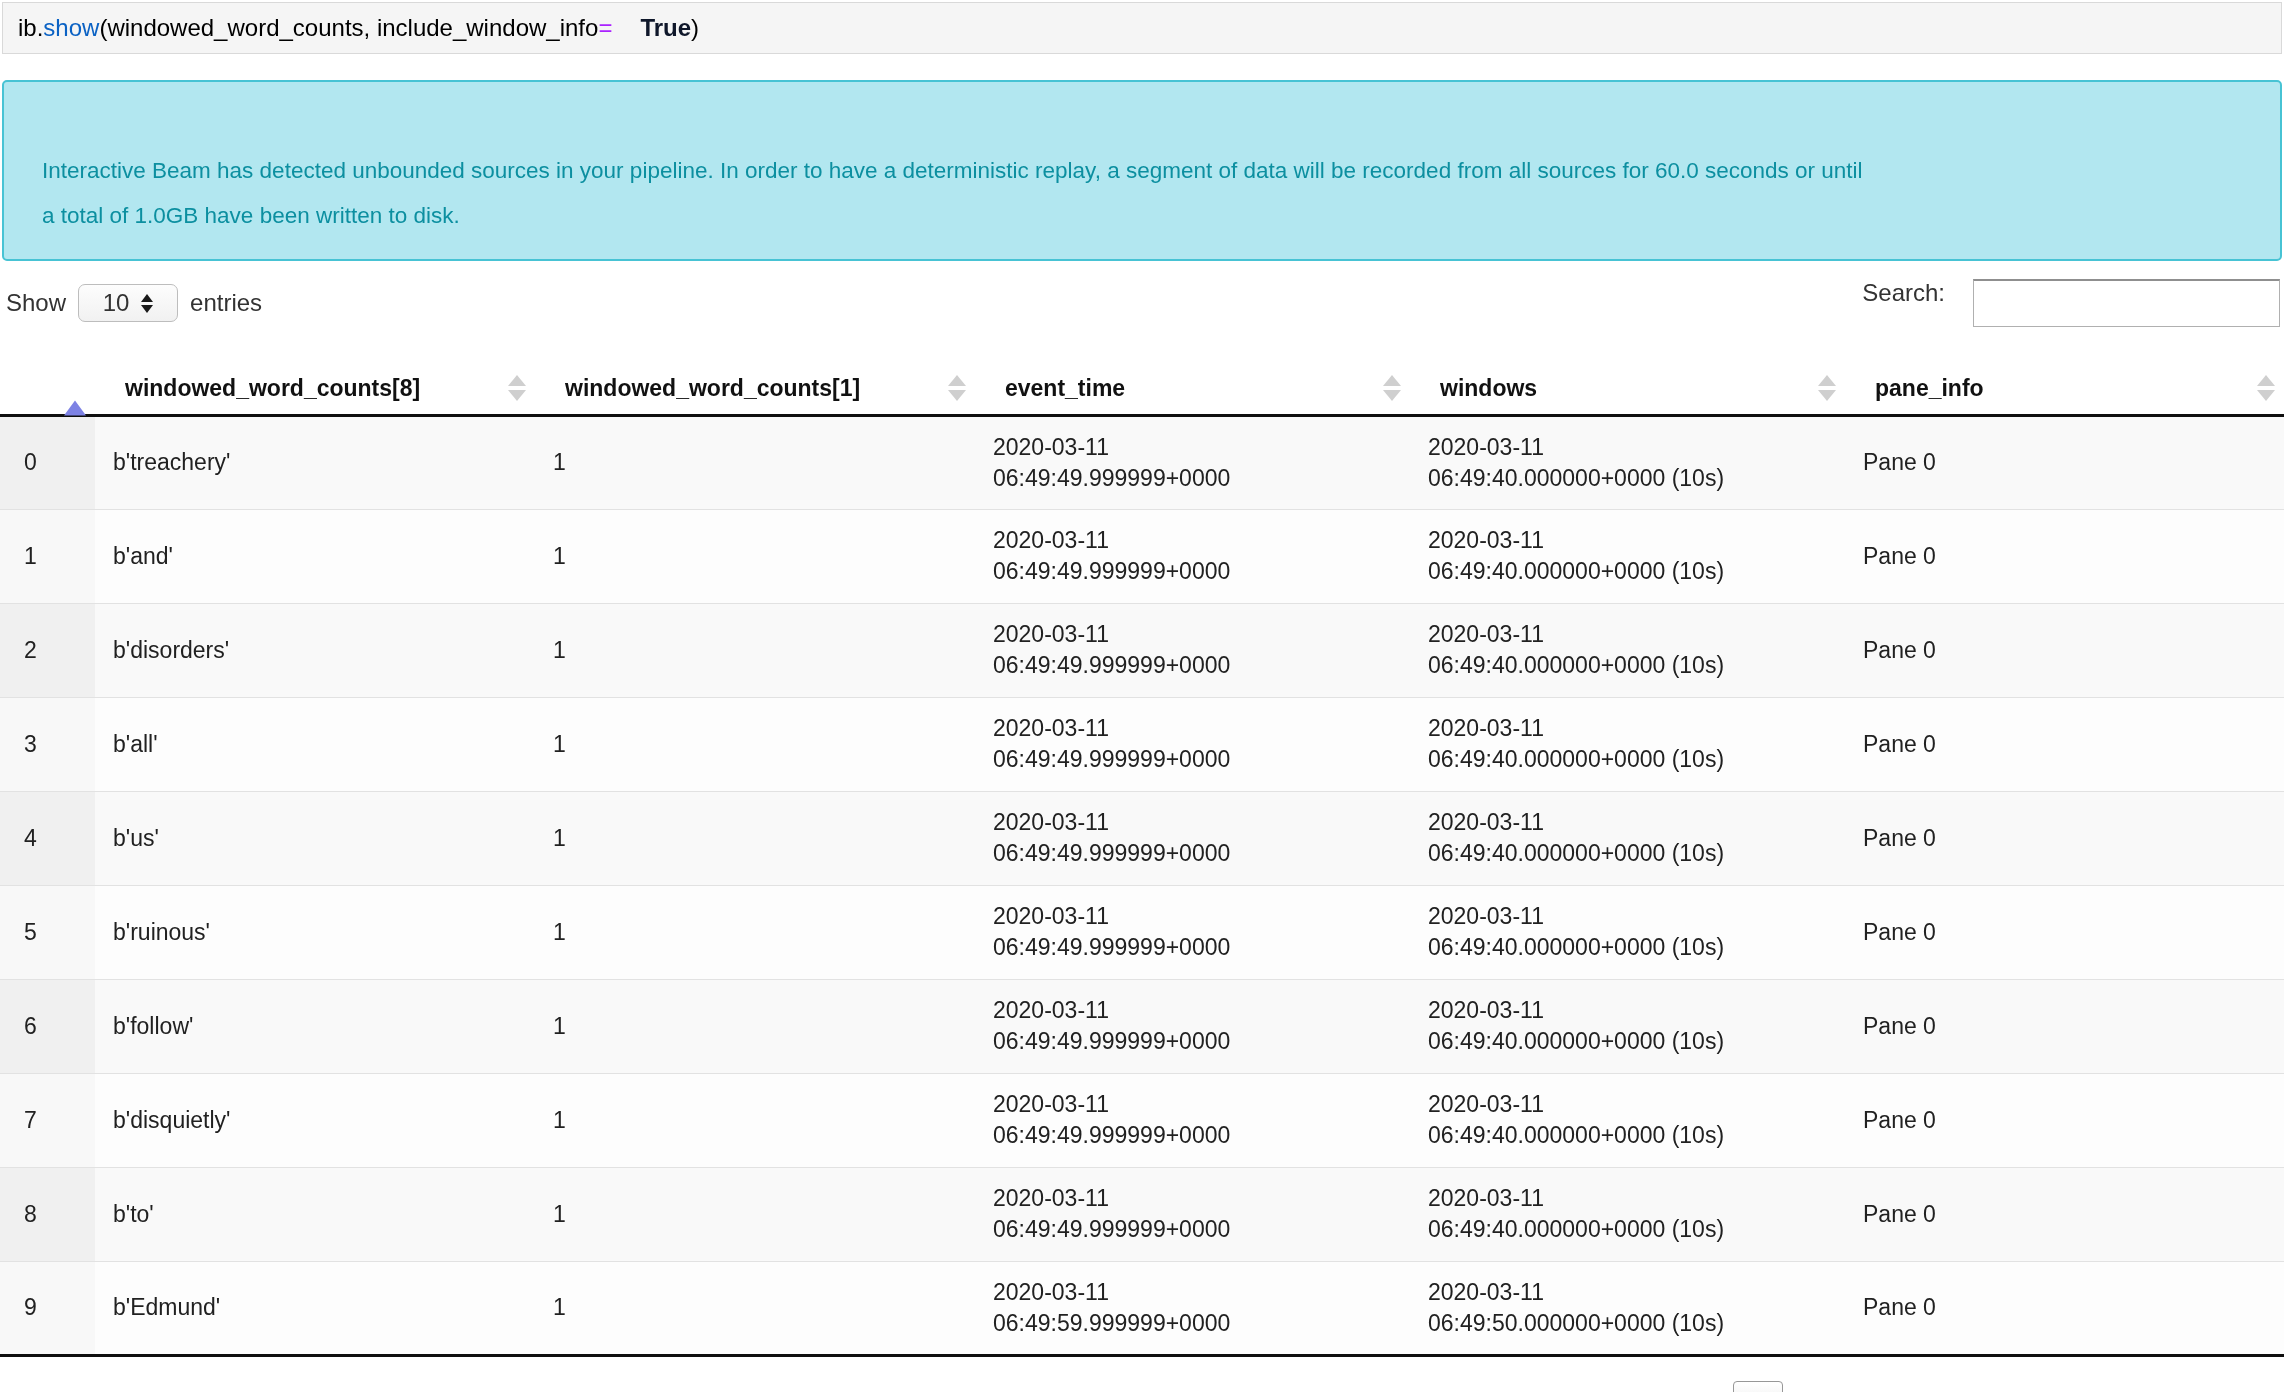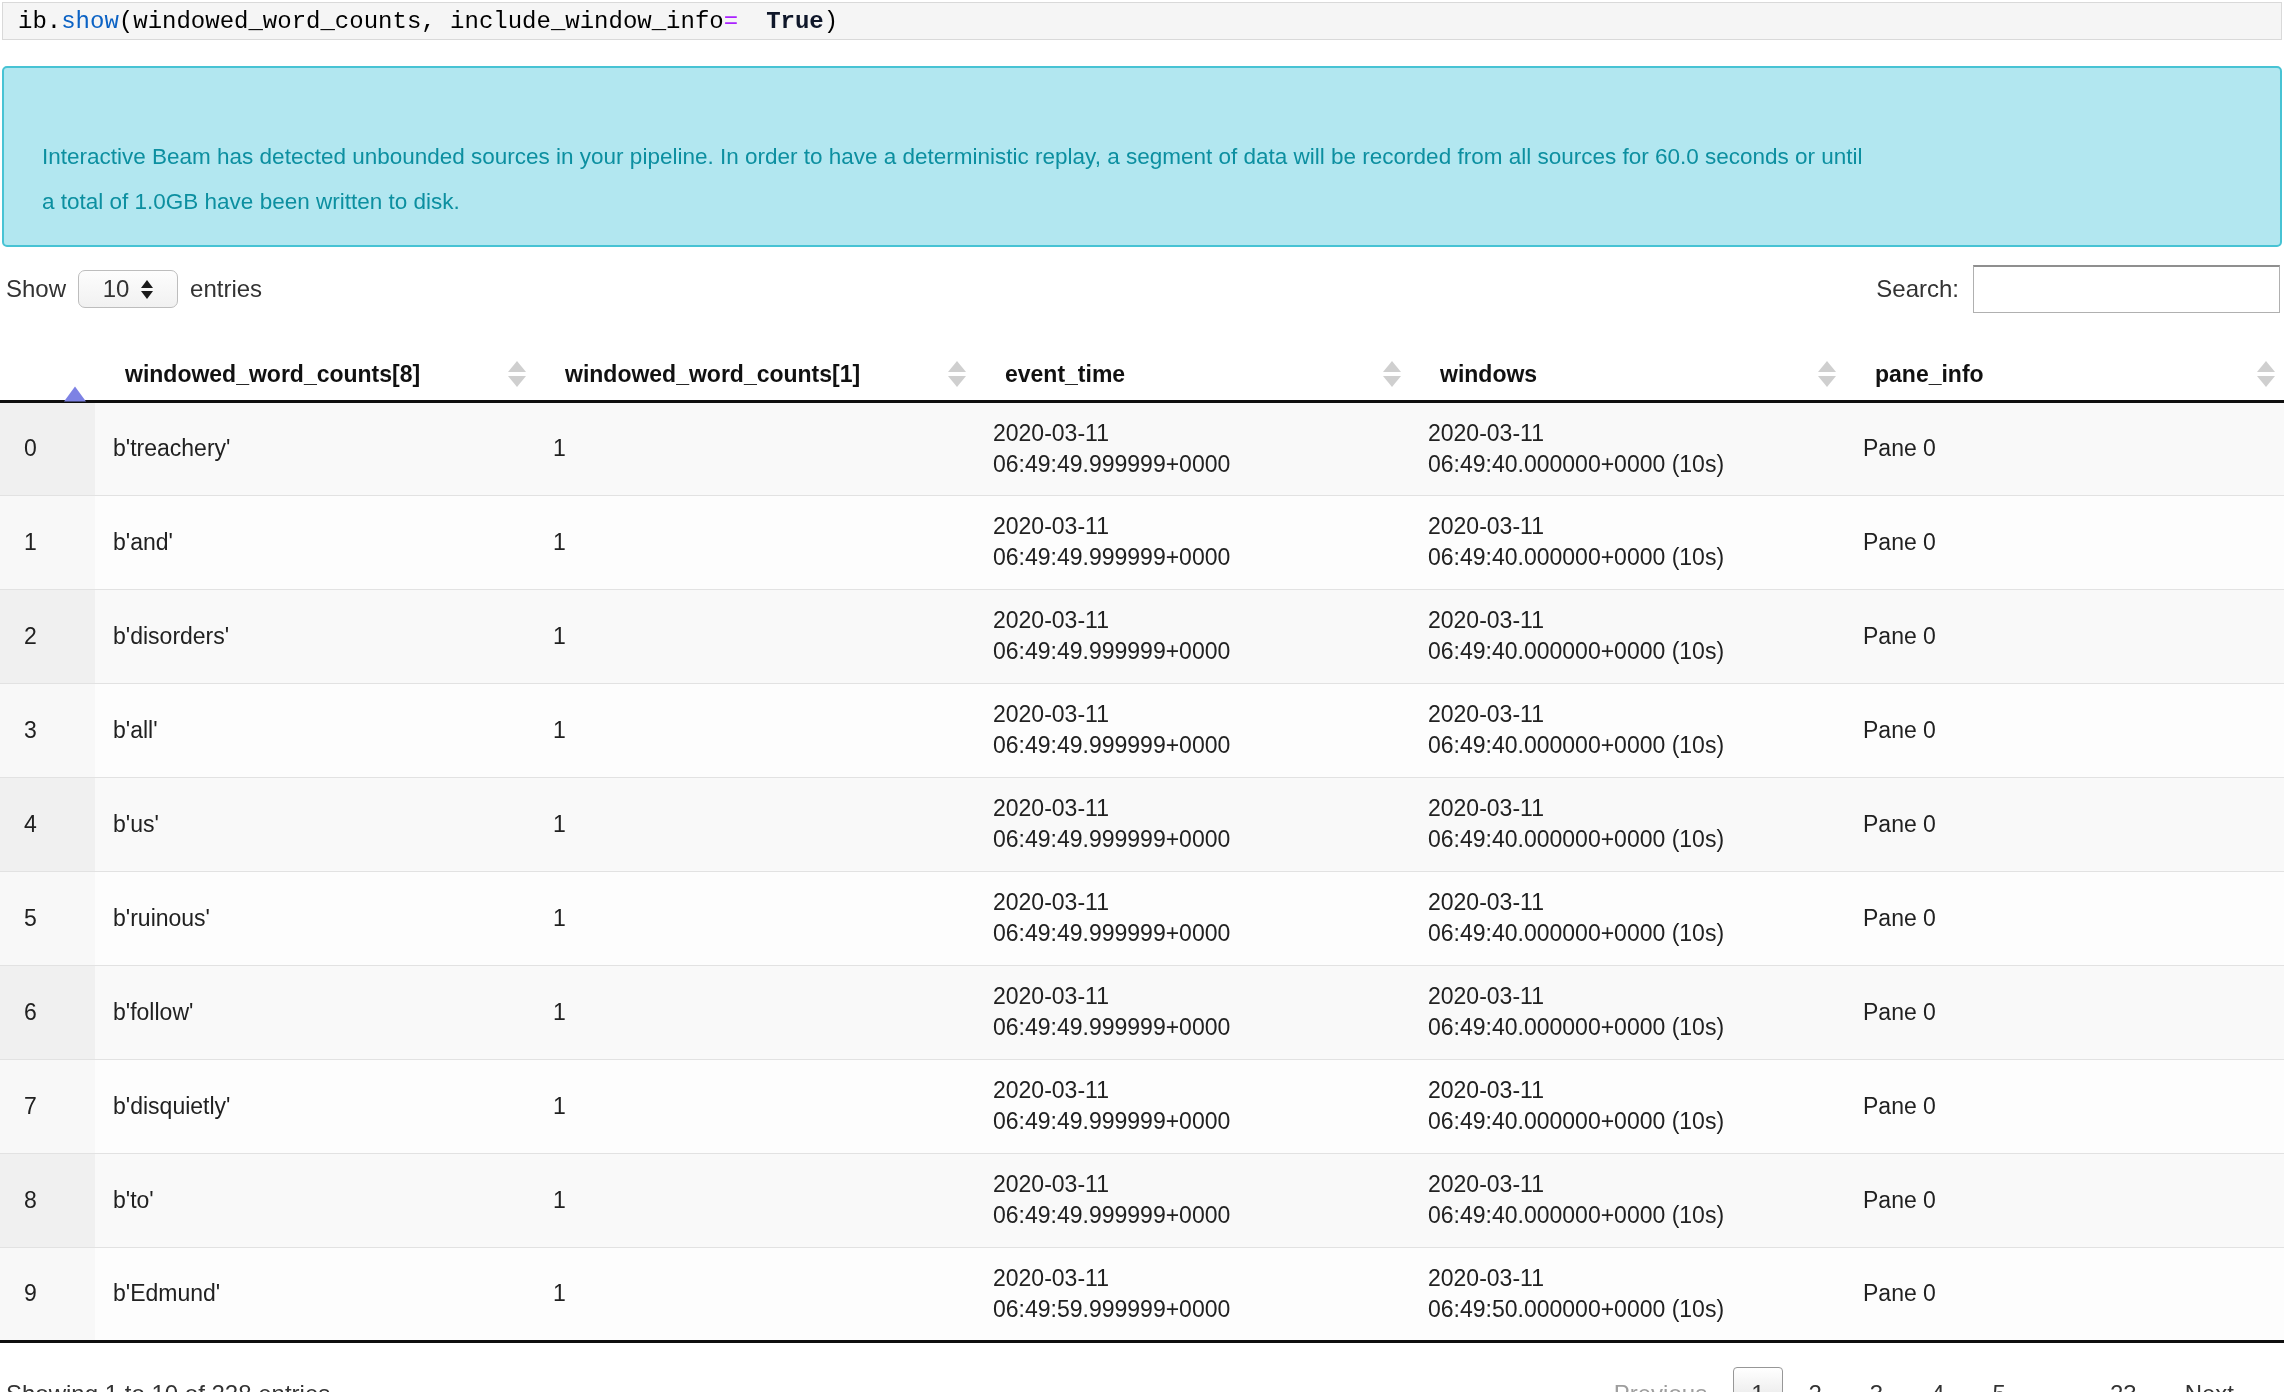--- a/index.html
+++ b/index.html
@@ -7,26 +7,26 @@
   body {
     width: 2284px; height: 1392px; overflow: hidden;
     background: #ffffff;
     font-family: "Liberation Sans", sans-serif;
     color: #212121;
   }
 
   
   .code-cell {
     margin: 2px 2px 0 2px;
-    height: 38px;
+    height: 52px;
     background: #f5f5f5;
     border: 1px solid #d9d9d9;
     display: flex; align-items: center;
     padding-left: 15px;
-    font-family: Liberation Mono, monospace;
+    font-family: Liberation Sans, sans-serif;
     font-size: 24px;
     white-space: pre;
     text-align: right;
   }
   .tok-obj, .tok-args, .tok-close { color: #000000; }
   .tok-method { color: #0b62c4; }
   .tok-op { color: #aa22ff; }
   .tok-kw { color: #0f172a; font-weight: bold; margin-left: 28px; }
 
   
@@ -54,21 +54,21 @@
   .page-size-select {
     width: 100px; height: 38px;
     border: 1px solid #bdbdbd; border-radius: 7px;
     background: linear-gradient(#fdfdfd, #f1f1f1);
     display: flex; align-items: center; justify-content: center;
     gap: 12px; cursor: default;
   }
   .spin-icon { display: inline-flex; flex-direction: column; gap: 3px; }
   .spin-icon .up   { width: 0; height: 0; border-left: 6px solid transparent; border-right: 6px solid transparent; border-bottom: 8px solid #1a1a1a; }
   .spin-icon .down { width: 0; height: 0; border-left: 6px solid transparent; border-right: 6px solid transparent; border-top: 8px solid #1a1a1a; }
-  .search-wrap { display: flex; align-items: center; gap: 14px; }
+  .search-wrap { display: flex; gap: 28px; }
   .search-input {
     width: 307px; height: 48px;
     border: 1px solid #b0b0b0; border-top: 2px solid #8f8f8f;
     background: #ffffff;
     font-size: 24px; padding: 0 10px;
     outline: none;
   }
 
   
   table.data-table {

